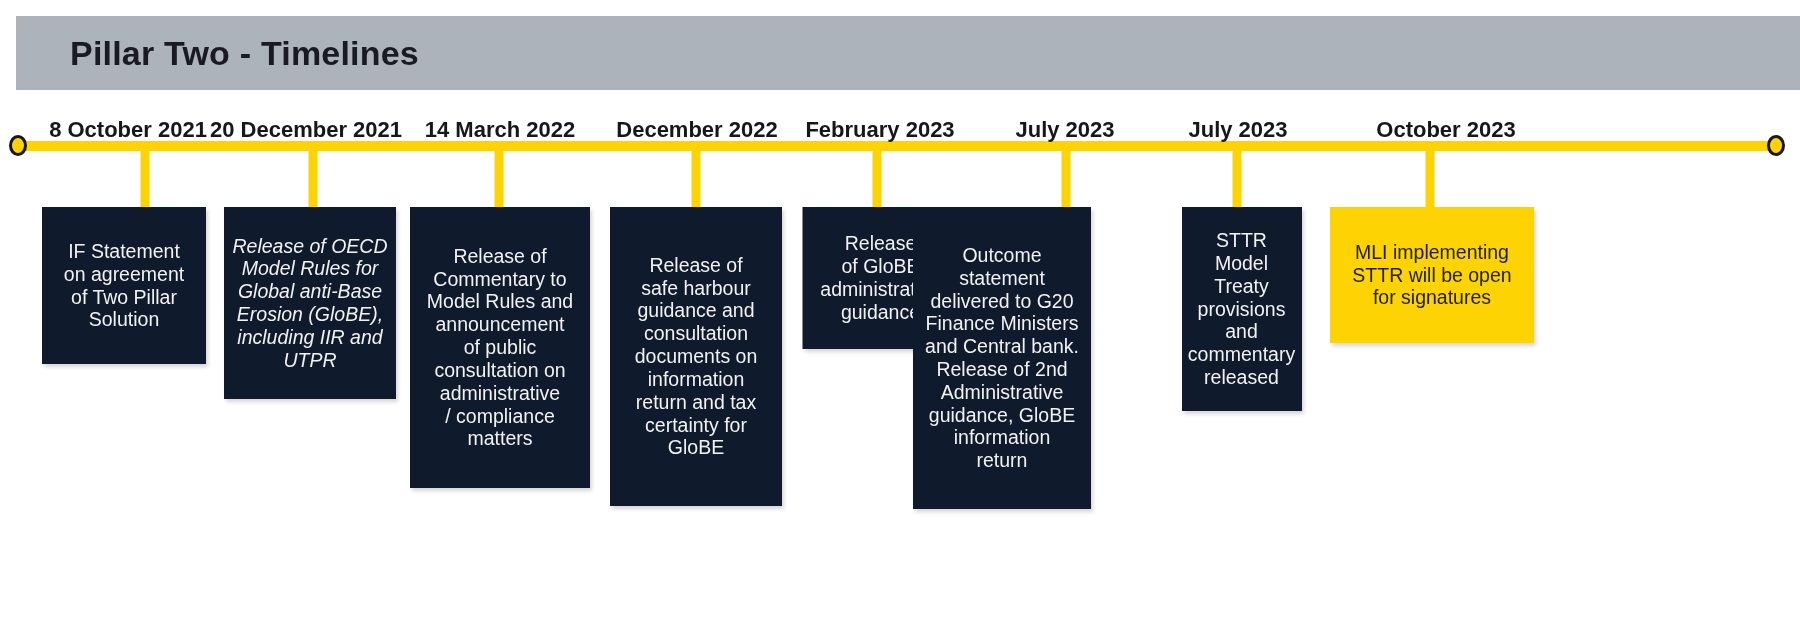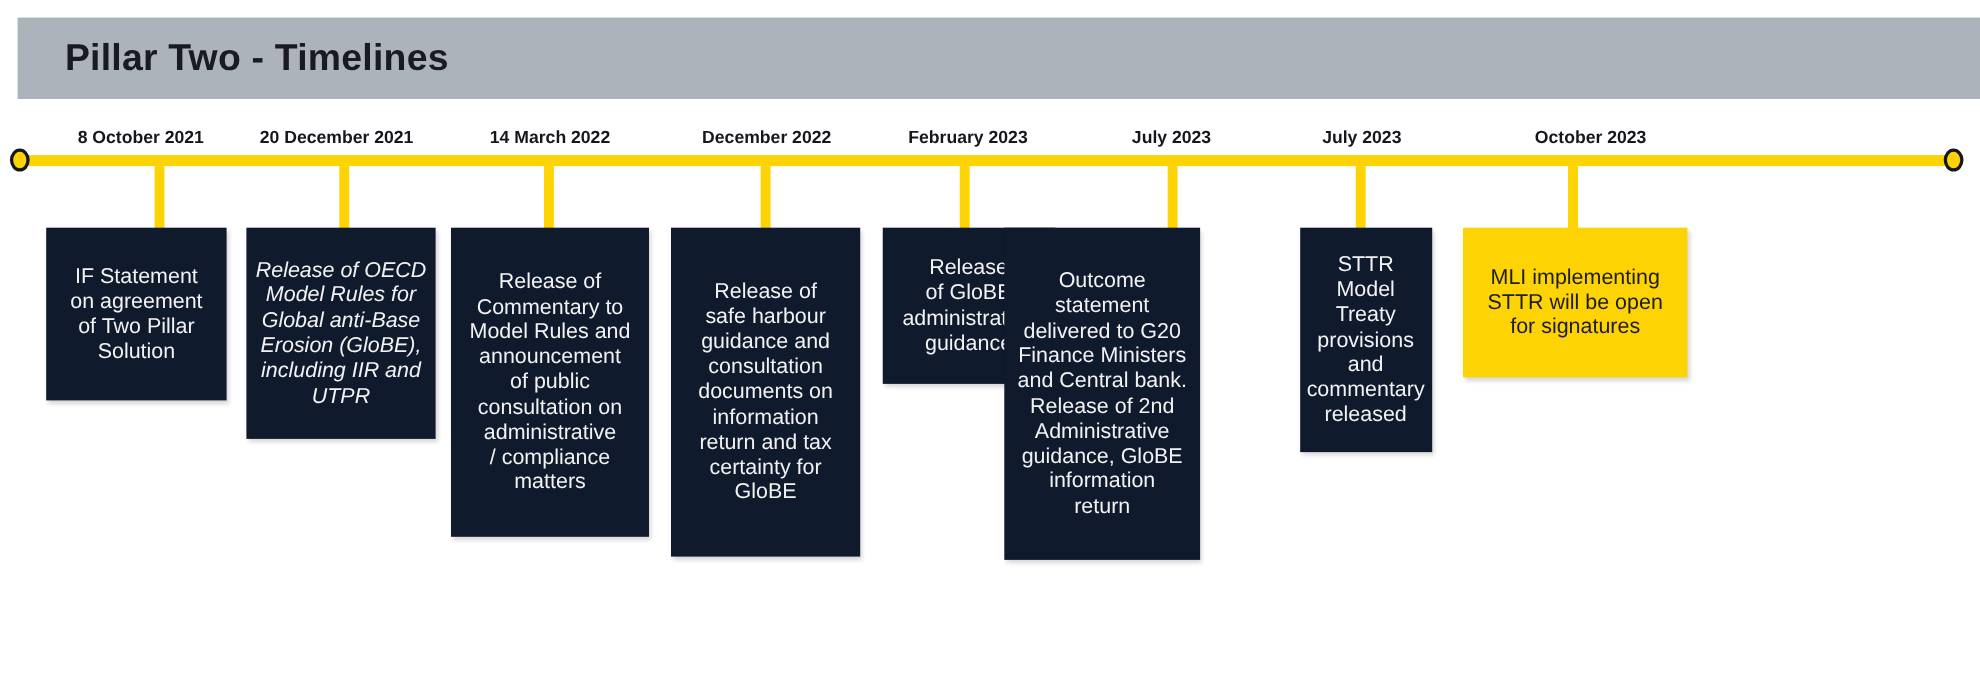--- a/index.html
+++ b/index.html
@@ -20,21 +20,21 @@
     position: absolute;
     left: 16px;
     top: 16px;
     width: 1784px;
     height: 74px;
     background: #adb3ba;
     display: flex;
     align-items: center;
   }
   #header-title {
-    margin-left: 43px;
+    margin-left: 54px;
     font-size: 34px;
     font-weight: bold;
     color: #1a1a24;
     letter-spacing: 0.2px;
     white-space: nowrap;
   }
 
   
   #timeline-area {
     position: absolute;
@@ -66,21 +66,21 @@
 
   
   .milestone {
     position: absolute;
     top: 0;
     height: 630px;
   }
   .date-label {
     position: absolute;
     top: 117px;
-    font-size: 16px;
+    font-size: 22px;
     font-weight: bold;
     color: #16161d;
     white-space: nowrap;
     transform: translateX(-50%);
   }
   .stem {
     position: absolute;
     width: 9px;
     background: #fdd303;
     transform: translateX(-50%);

